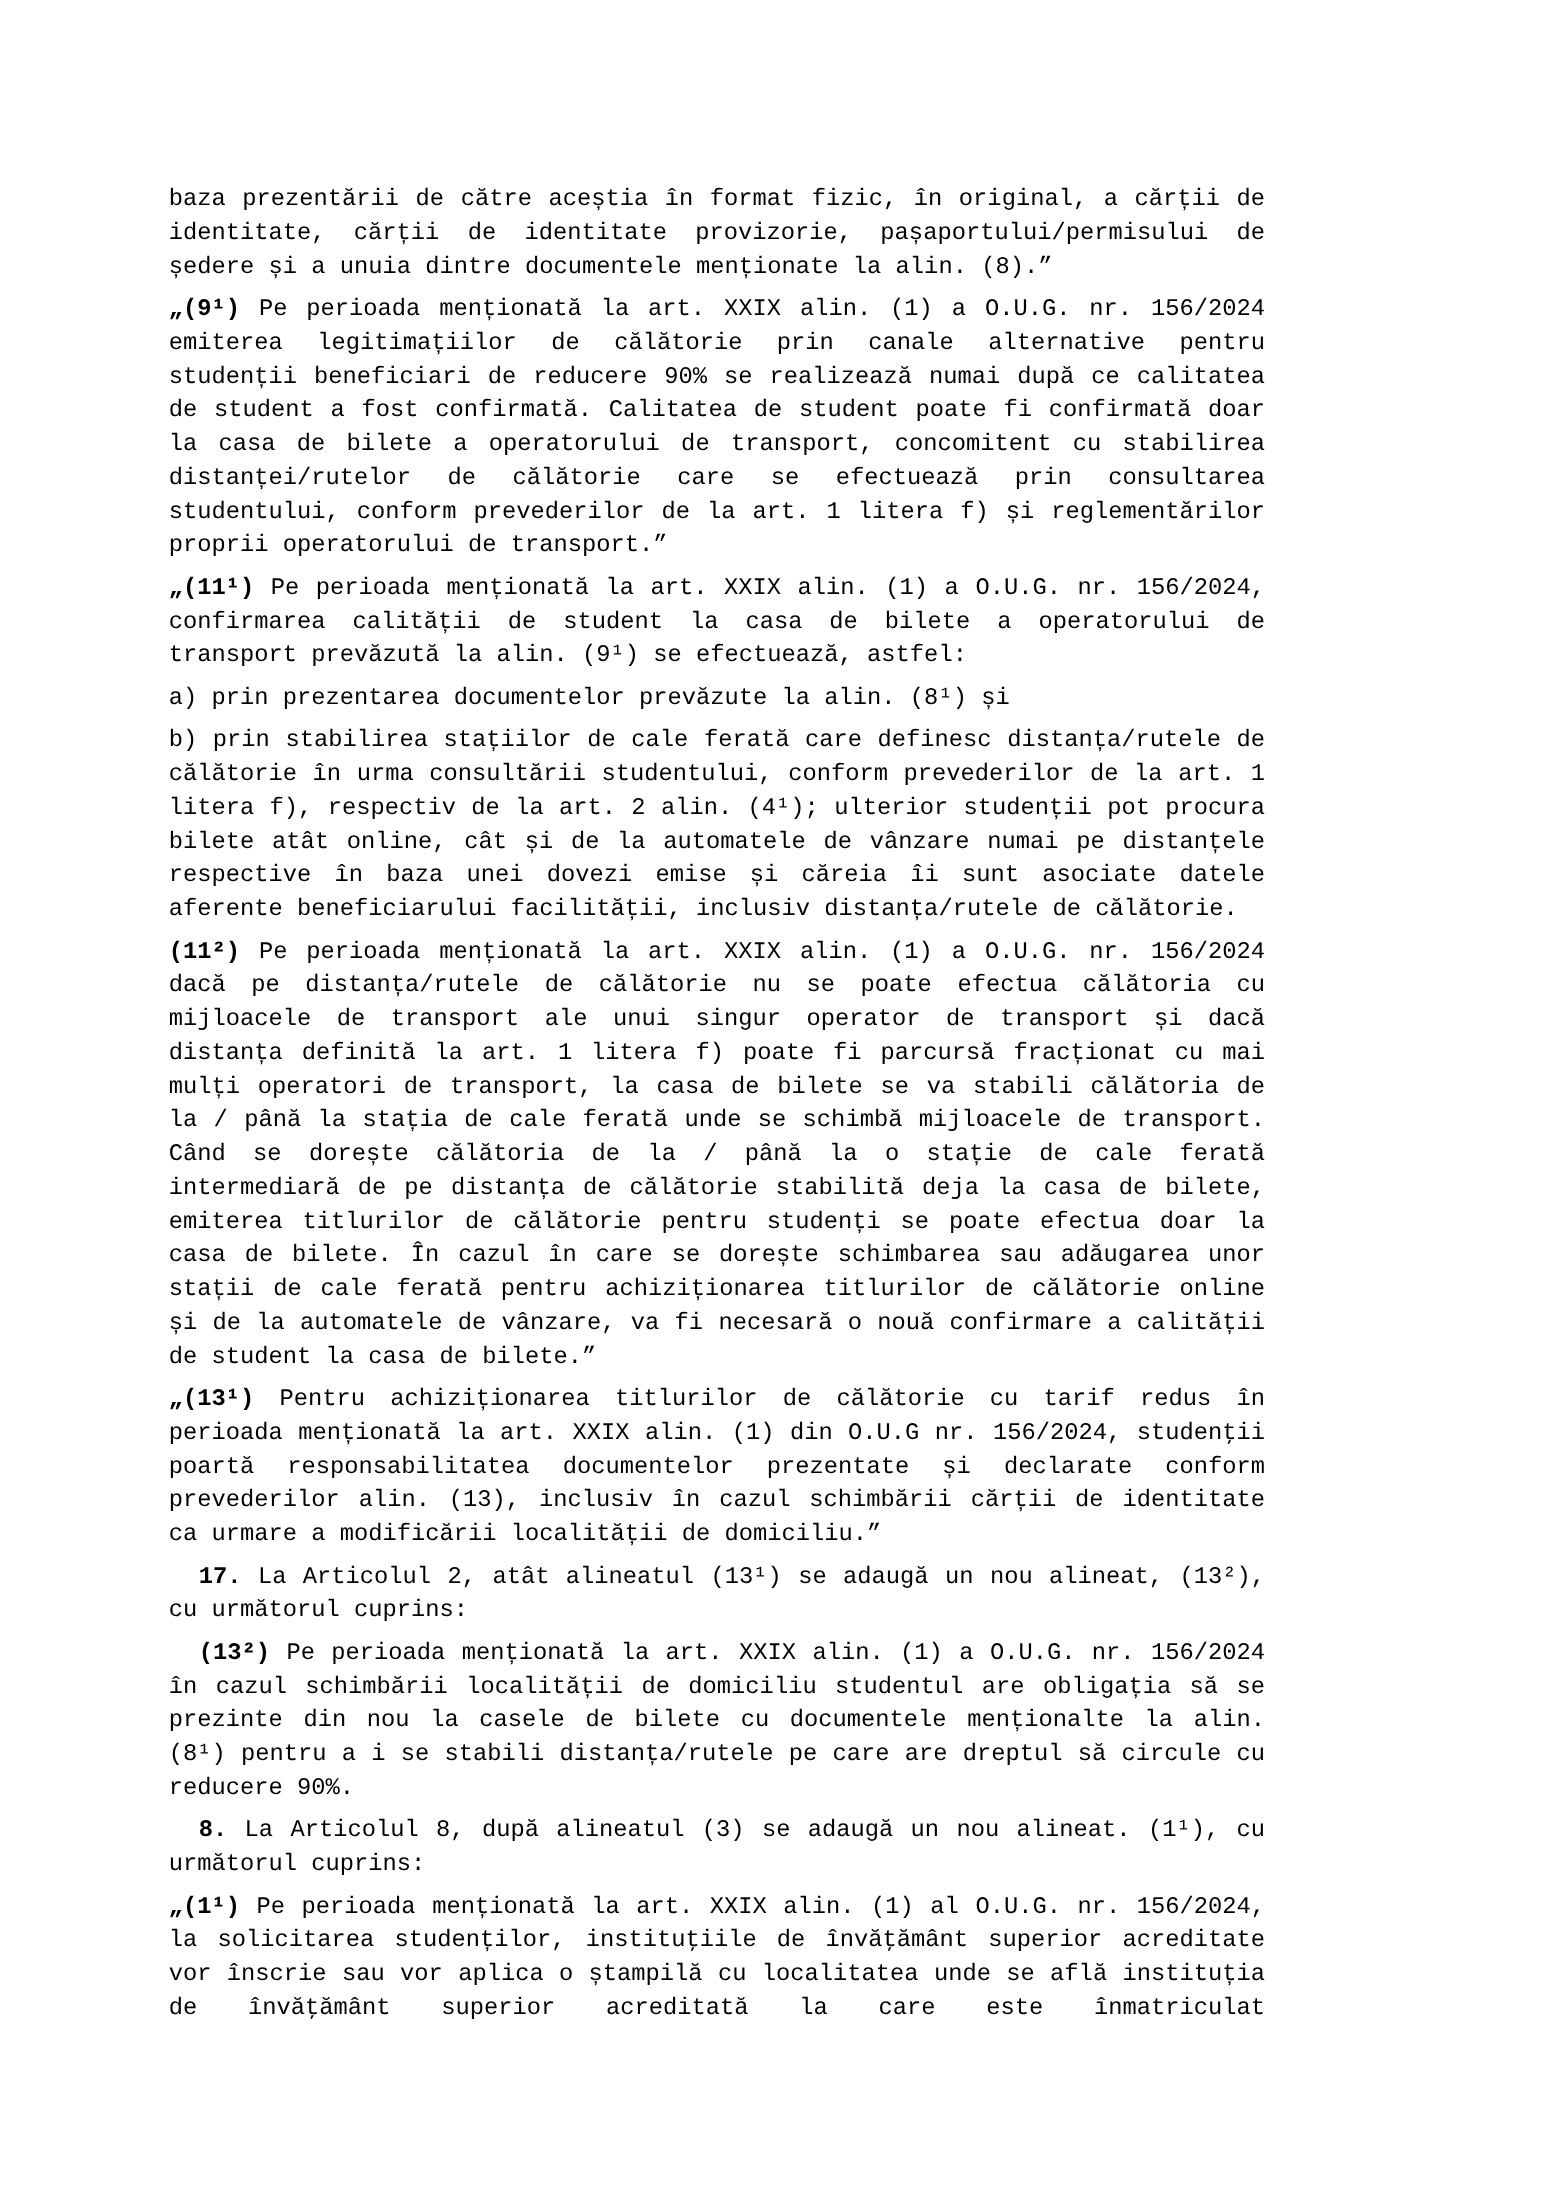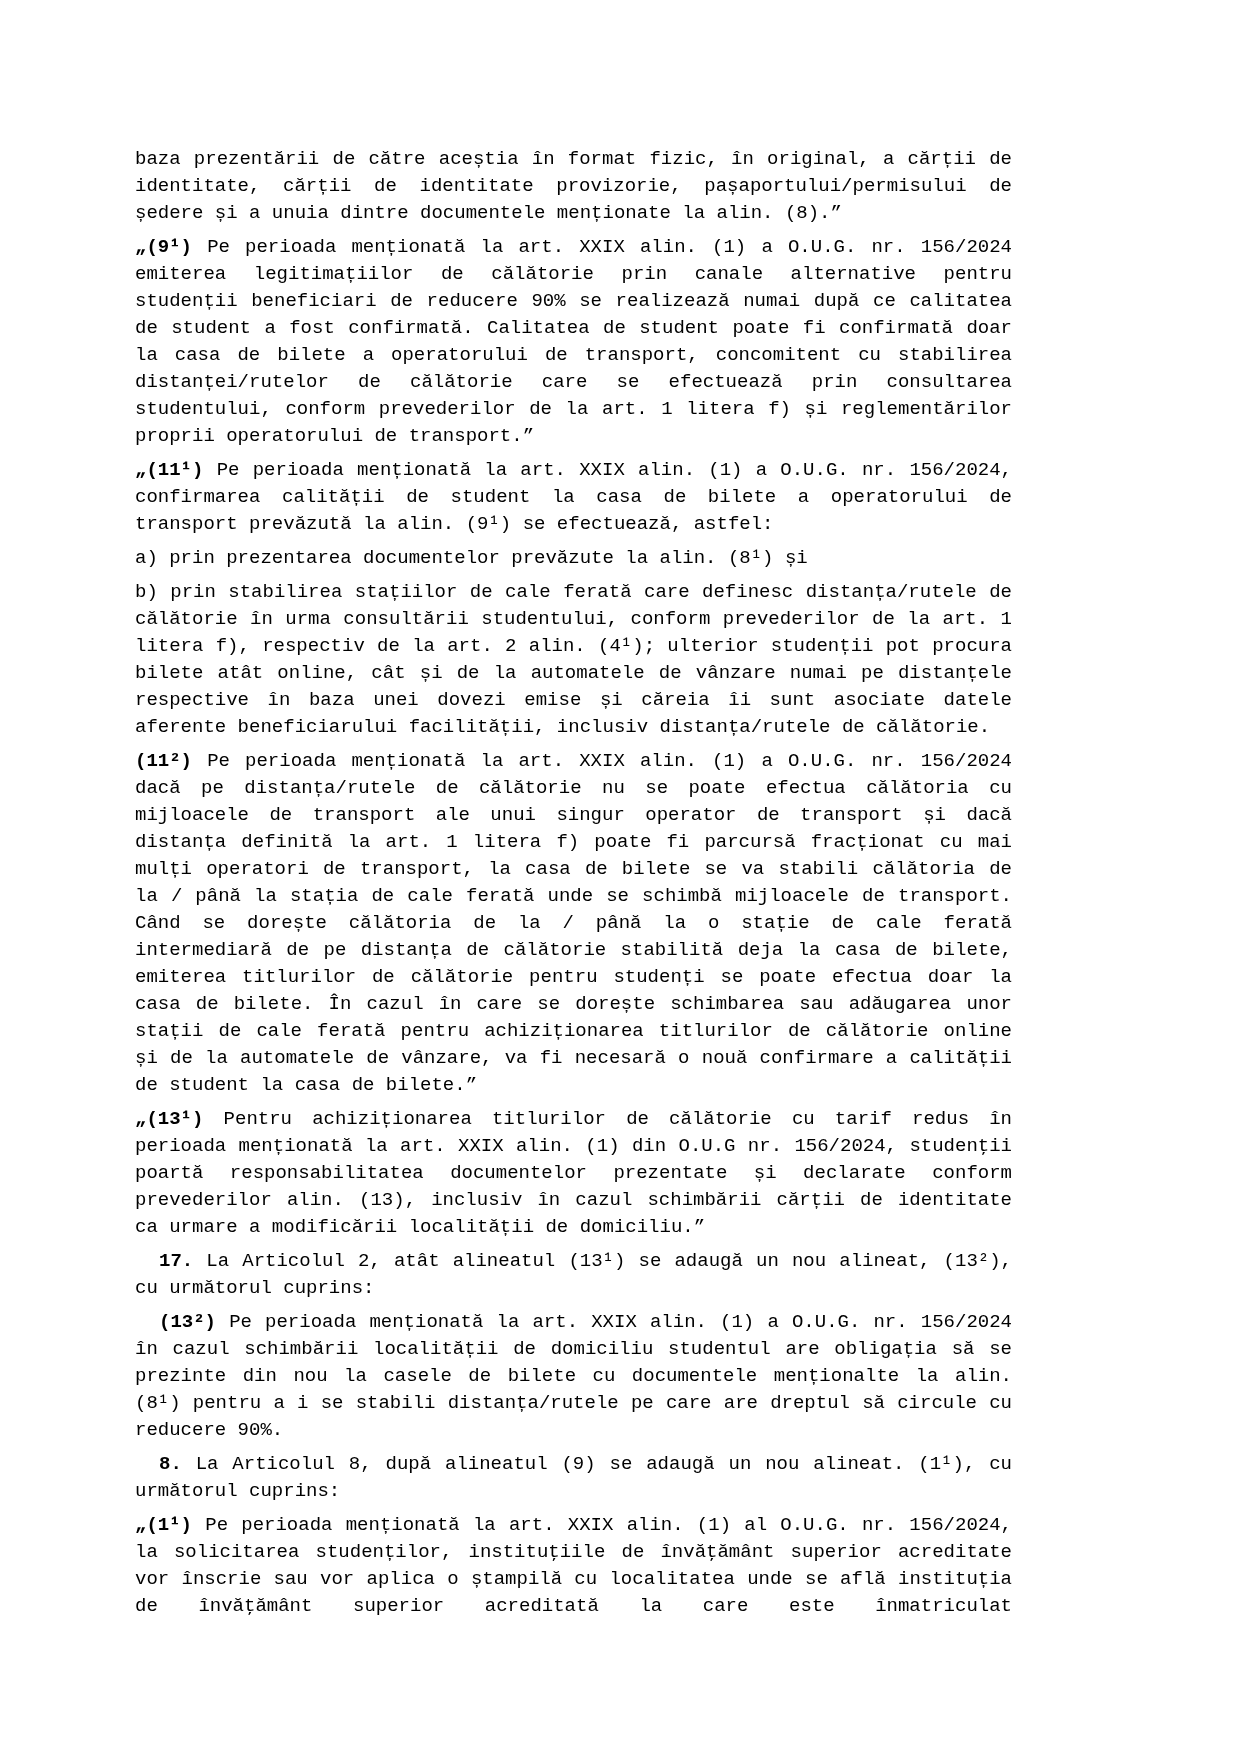--- a/index.html
+++ b/index.html
@@ -52,17 +52,17 @@
 
   <p class="para"><span class="lead">(11²)</span><span> Pe perioada menționată la art. XXIX alin. (1) a O.U.G. nr. 156/2024 dacă pe distanța/rutele de călătorie nu se poate efectua călătoria cu mijloacele de transport ale unui singur operator de transport și dacă distanța definită la art. 1 litera f) poate fi parcursă fracționat cu mai mulți operatori de transport, la casa de bilete se va stabili călătoria de la / până la stația de cale ferată unde se schimbă mijloacele de transport. Când se dorește călătoria de la / până la o stație de cale ferată intermediară de pe distanța de călătorie stabilită deja la casa de bilete, emiterea titlurilor de călătorie pentru studenți se poate efectua doar la casa de bilete. În cazul în care se dorește schimbarea sau adăugarea unor stații de cale ferată pentru achiziționarea titlurilor de călătorie online și de la automatele de vânzare, va fi necesară o nouă confirmare a calității de student la casa de bilete.”</span></p>
 
 
   <p class="para"><span class="lead">„(13¹)</span><span> Pentru achiziționarea titlurilor de călătorie cu tarif redus în perioada menționată la art. XXIX alin. (1) din O.U.G nr. 156/2024, studenţii poartă responsabilitatea documentelor prezentate și declarate conform prevederilor alin. (13), inclusiv în cazul schimbării cărții de identitate ca urmare a modificării localității de domiciliu.”</span></p>
 
   <p class="para indent"><span class="lead">17.</span><span> La Articolul 2, atât alineatul (13¹) se adaugă un nou alineat, (13²), cu următorul cuprins:</span></p>
 
   <p class="para indent"><span class="lead">(13²)</span><span> Pe perioada menționată la art. XXIX alin. (1) a O.U.G. nr. 156/2024 în cazul schimbării localității de domiciliu studentul are obligația să se prezinte din nou la casele de bilete cu documentele menționalte la alin. (8¹) pentru a i se stabili distanța/rutele pe care are dreptul să circule cu reducere 90%.</span></p>
 
-  <p class="para indent"><span class="lead">8.</span><span> La Articolul 8, după alineatul (9) se adaugă un nou alineat. (1¹), cu următorul cuprins:</span></p>
+  <p class="para indent"><span class="lead">8.</span><span> La Articolul 8, după alineatul (3) se adaugă un nou alineat. (1¹), cu următorul cuprins:</span></p>
 
   <p class="para cont"><span class="lead">„(1¹)</span><span> Pe perioada menționată la art. XXIX alin. (1) al O.U.G. nr. 156/2024, la solicitarea studenților, instituţiile de învăţământ superior acreditate vor înscrie sau vor aplica o ștampilă cu localitatea unde se află instituția de învăţământ superior acreditată la care este înmatriculat</span></p>
 
 </div>
 
 </body></html>

